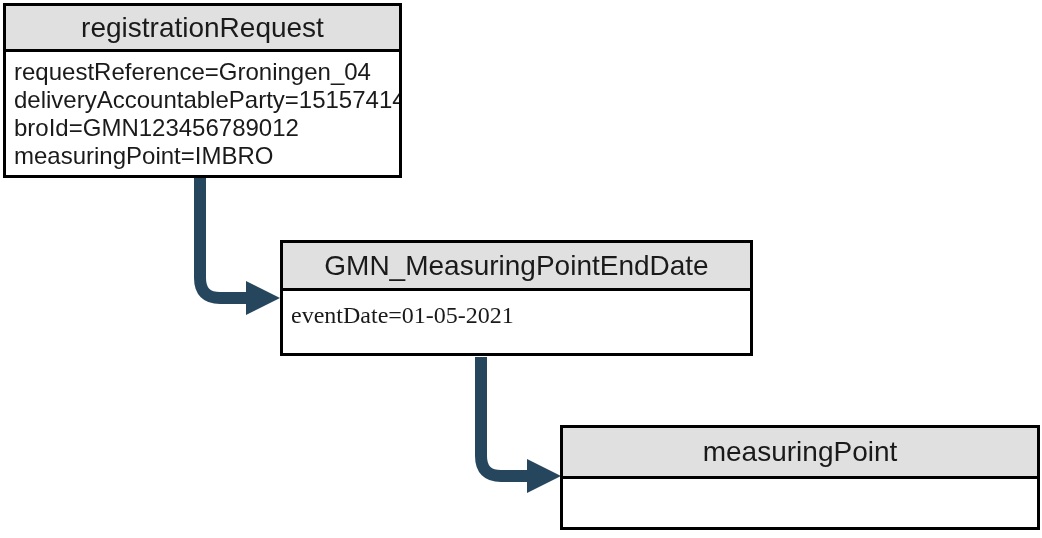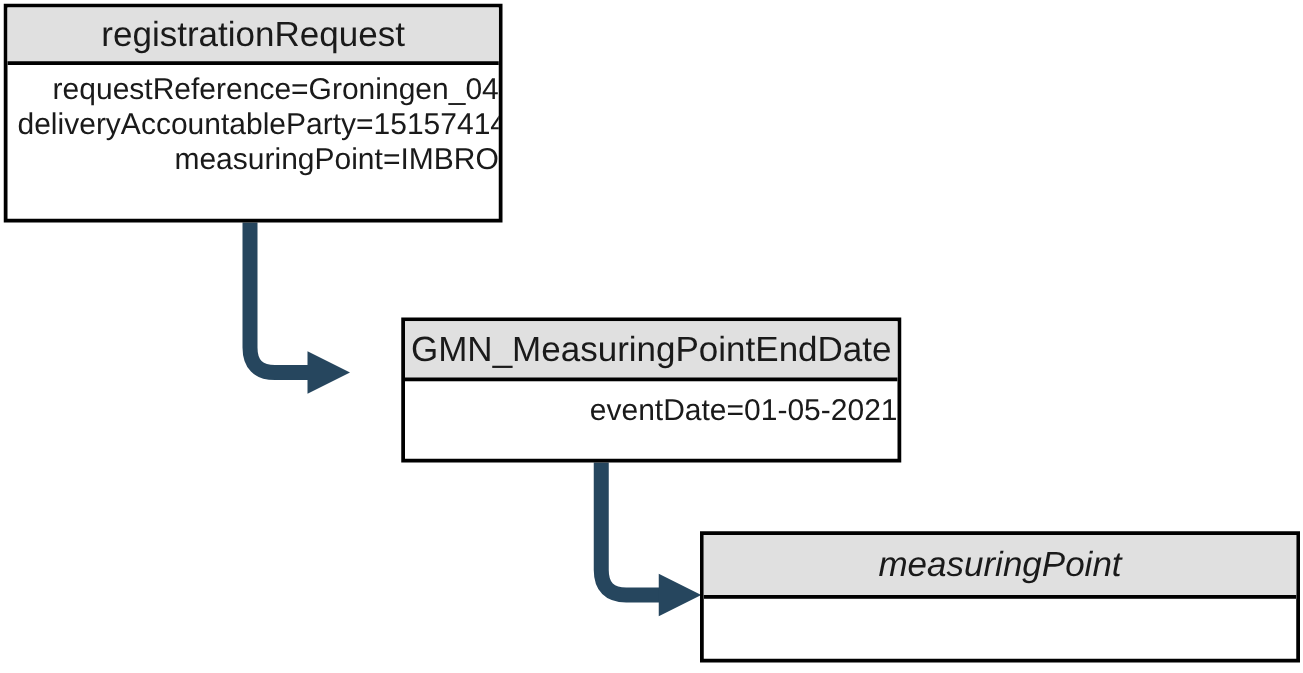--- a/index.html
+++ b/index.html
@@ -51,38 +51,37 @@
     font-size: 28px;
     color: #1a1a1a;
     flex: 0 0 auto;
     white-space: nowrap;
     overflow: hidden;
   }
   .node-body {
     flex: 1 1 auto;
     padding: 6px 0 0 8px;
     overflow: hidden;
-    text-align: right;
   }
   .attr {
     font-size: 24px;
     line-height: 28px;
     color: #1a1a1a;
     white-space: nowrap;
     overflow: hidden;
   }
 
   #node-registration-request { left: 3px;   top: 3px;   width: 399px; height: 175px; }
   #node-registration-request .node-header { height: 46px; }
 
-  #node-measuring-point-end-date { left: 280px; top: 254px; width: 400px; height: 116px; margin-left: 41px; }
+  #node-measuring-point-end-date { left: 280px; top: 240px; width: 473px; height: 116px; }
   #node-measuring-point-end-date .node-header { height: 48px; }
-  #node-measuring-point-end-date .node-body { padding-top: 10px; }
+  #node-measuring-point-end-date .node-body { padding-top: 10px; font-family: Liberation Serif, serif; }
 
-  #node-measuring-point { left: 560px; top: 425px; width: 480px; height: 105px; font-style: italic; }
+  #node-measuring-point { left: 560px; top: 425px; width: 480px; height: 105px; }
   #node-measuring-point .node-header { height: 51px; }
   #node-measuring-point .node-body { padding-top: 8px; }
 </style>
 </head>
 <body>
 
 <div class="canvas">
 
   <svg class="arrows-layer" viewBox="0 0 1042 538" xmlns="http://www.w3.org/2000/svg">
     <g>
@@ -93,20 +92,21 @@
       <path class="arrow-line" d="M481 357 L481 456 Q481 476 501 476 L531 476"></path>
       <polygon class="arrow-head" points="527,459 527,493 561,476"></polygon>
     </g>
   </svg>
 
   <div class="node" id="node-registration-request">
     <div class="node-header">registrationRequest</div>
     <div class="node-body">
       <div class="attr">requestReference=Groningen_04</div>
       <div class="attr">deliveryAccountableParty=15157414</div>
+      <div class="attr">broId=GMN123456789012</div>
       <div class="attr">measuringPoint=IMBRO</div>
     </div>
   </div>
 
   <div class="node" id="node-measuring-point-end-date">
     <div class="node-header">GMN_MeasuringPointEndDate</div>
     <div class="node-body">
       <div class="attr">eventDate=01-05-2021</div>
     </div>
   </div>

